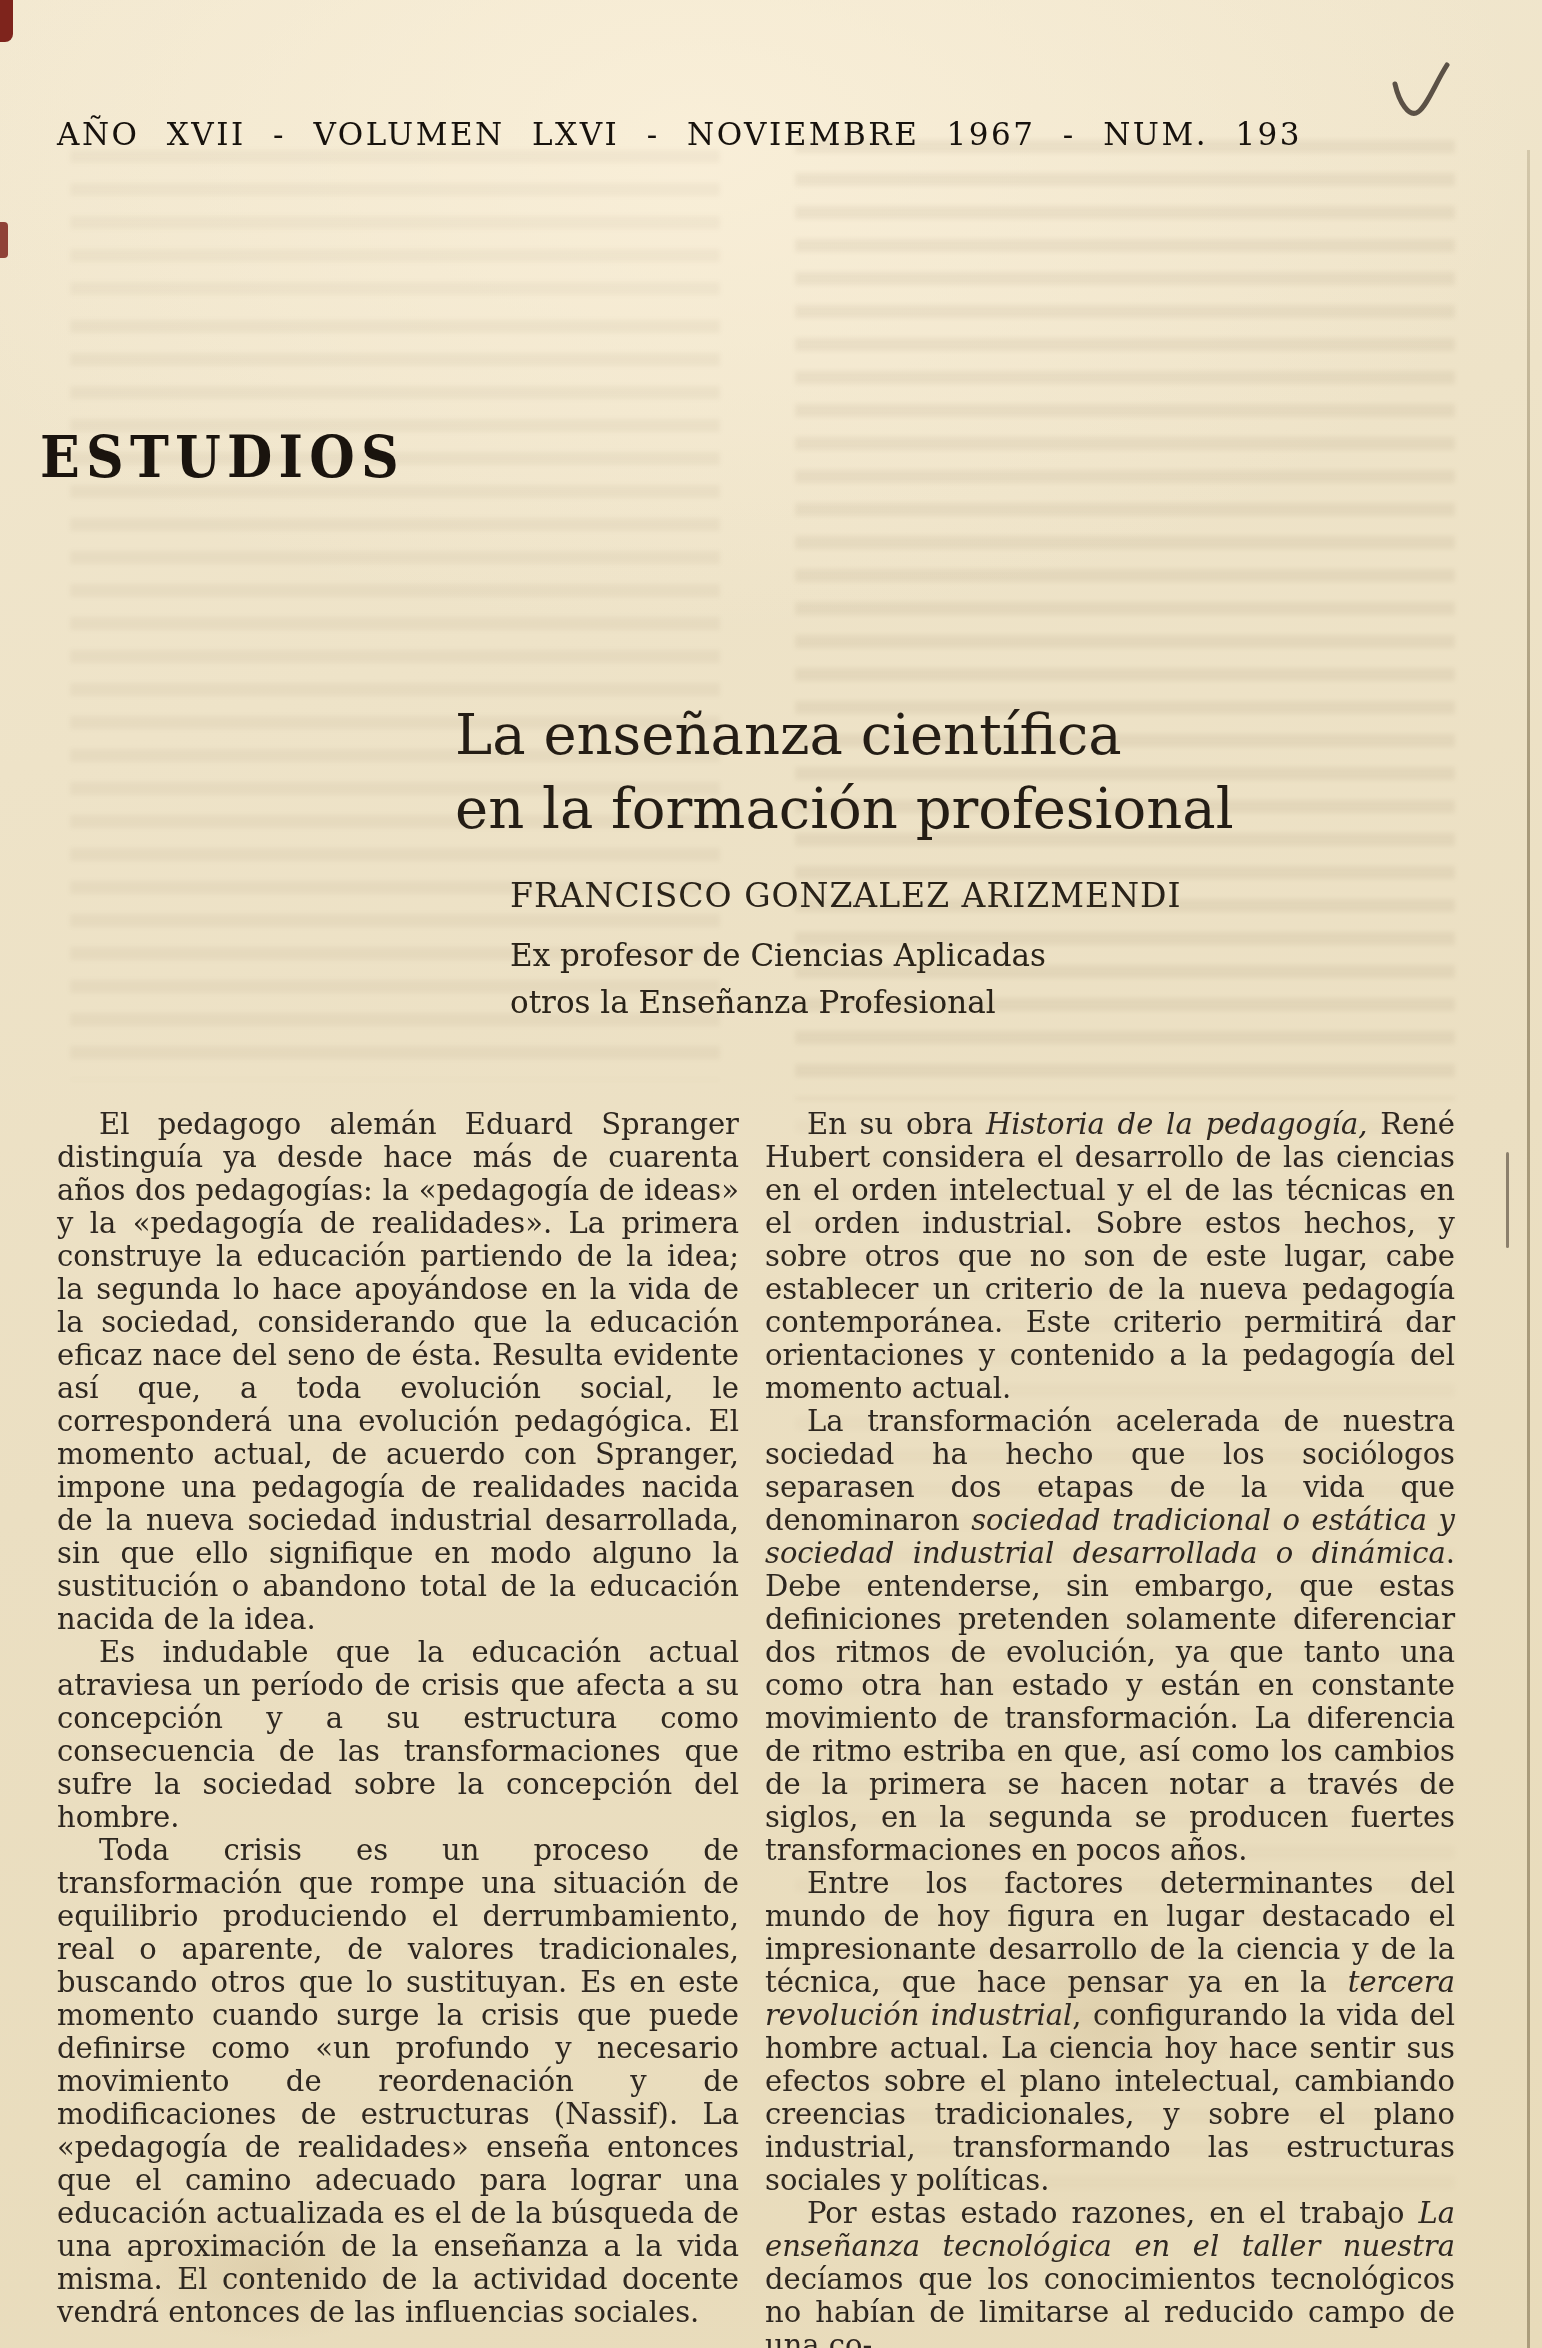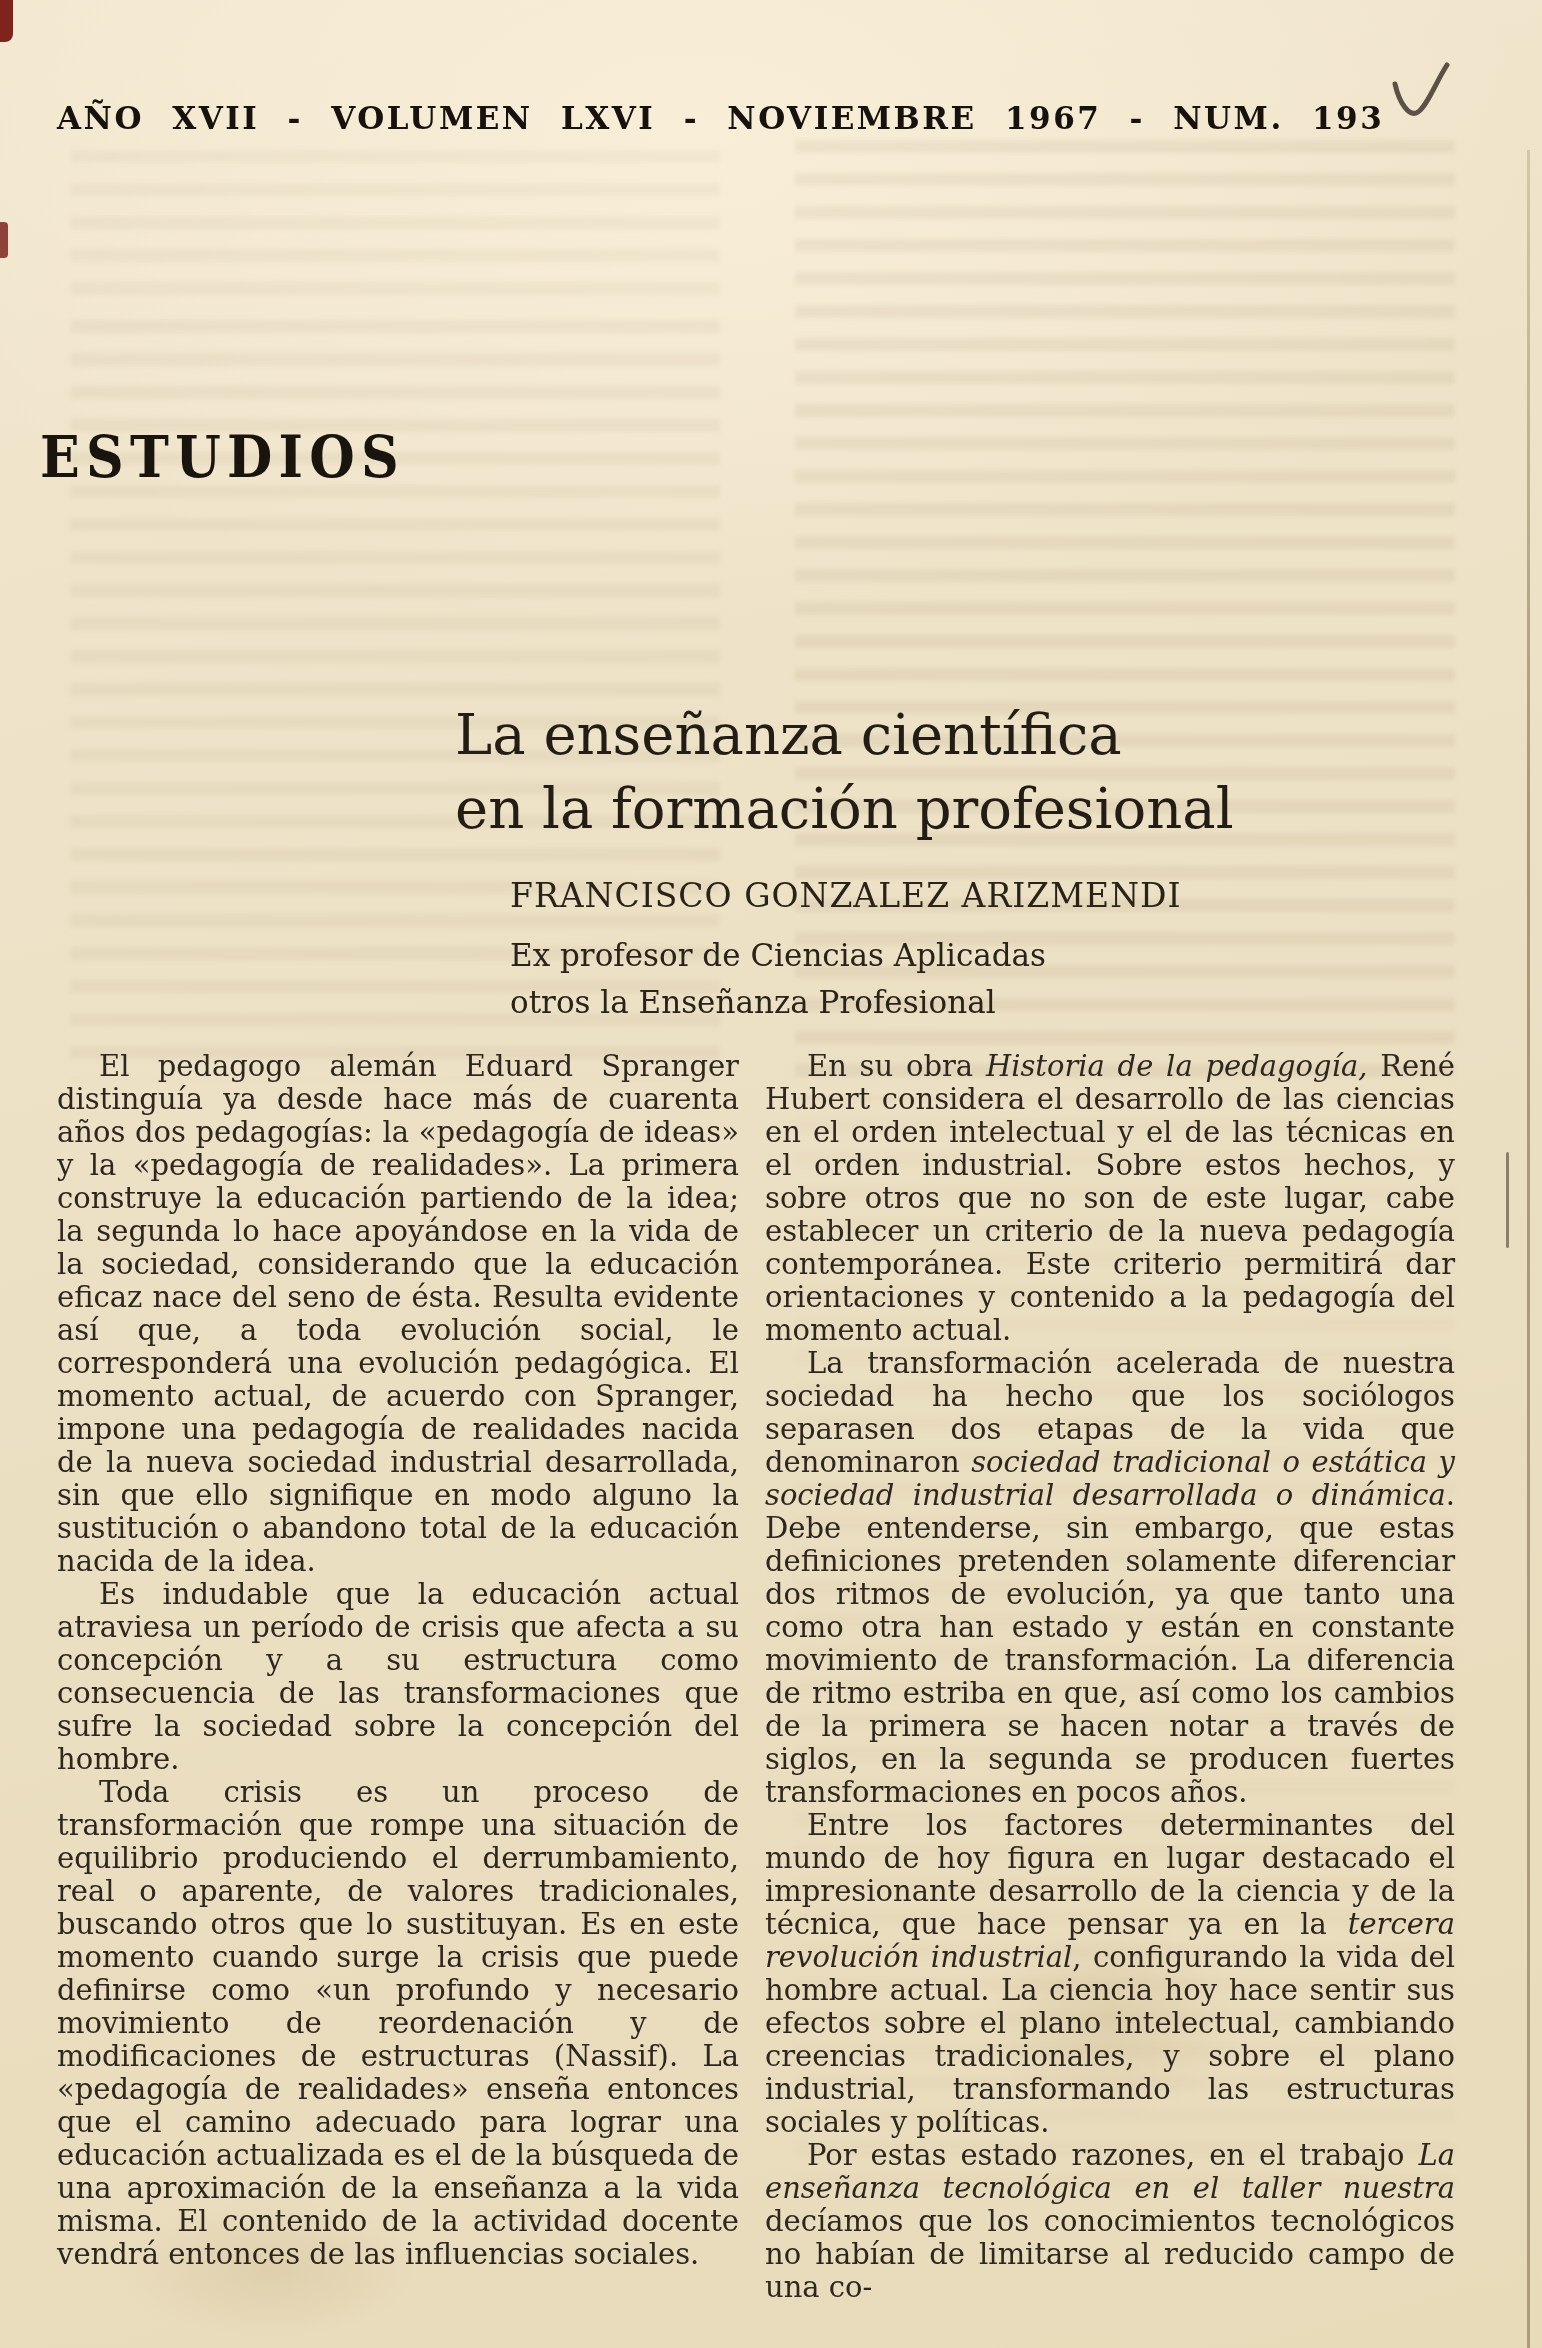--- a/index.html
+++ b/index.html
@@ -22,38 +22,38 @@
     background:radial-gradient(closest-side,rgba(176,148,96,.18),rgba(176,148,96,0));}
   
   .edge-mark{position:absolute;background:#7e241c;}
   .m1{left:0;top:0;width:13px;height:42px;border-bottom-right-radius:8px;}
   .m2{left:0;top:222px;width:8px;height:36px;opacity:.85;border-radius:0 4px 4px 0;}
   .page-edge-line{position:absolute;left:1527px;top:150px;width:3px;height:2198px;
     background:linear-gradient(to bottom,rgba(127,111,75,.25),rgba(110,95,62,.55) 30%,rgba(110,95,62,.5));}
   .margin-stroke{position:absolute;left:1506px;top:1152px;width:3px;height:96px;
     background:rgba(62,50,38,.55);border-radius:2px;}
   
-  .masthead{position:absolute;left:57px;top:100px;width:1300px;
-    font-size:31px;font-weight:bold;color:#17120d;
+  .masthead{position:absolute;left:57px;top:116px;width:1300px;
+    font-size:31px;font-weight:normal;color:#17120d;
     letter-spacing:2.5px;word-spacing:15px;white-space:nowrap;}
   
   .check{position:absolute;left:1388px;top:58px;width:70px;height:72px;}
   
   .section{position:absolute;left:40px;top:423px;
     font-size:58px;font-weight:900;color:#1a140e;letter-spacing:7px;
     transform:scaleX(.9);transform-origin:left;white-space:nowrap;}
   
   .title{position:absolute;left:455px;top:698px;width:820px;
     font-size:56px;line-height:74px;color:#241d15;}
   
   .author{position:absolute;left:510px;top:876px;color:#2a2319;}
   .author-name{font-size:33px;letter-spacing:1px;margin-bottom:17px;}
   .author-roles{font-size:31px;line-height:47px;}
   
-  .col{position:absolute;top:1050px;font-size:29px;line-height:33px;
+  .col{position:absolute;top:1108px;font-size:29px;line-height:33px;
     color:#2e2720;text-align:justify;}
   .col-left{left:57px;width:682px;}
   .col-right{left:765px;width:690px;}
   .para{margin:0;text-indent:42px;}
 </style>
 </head>
 <body>
 
 <div class="page">
 

